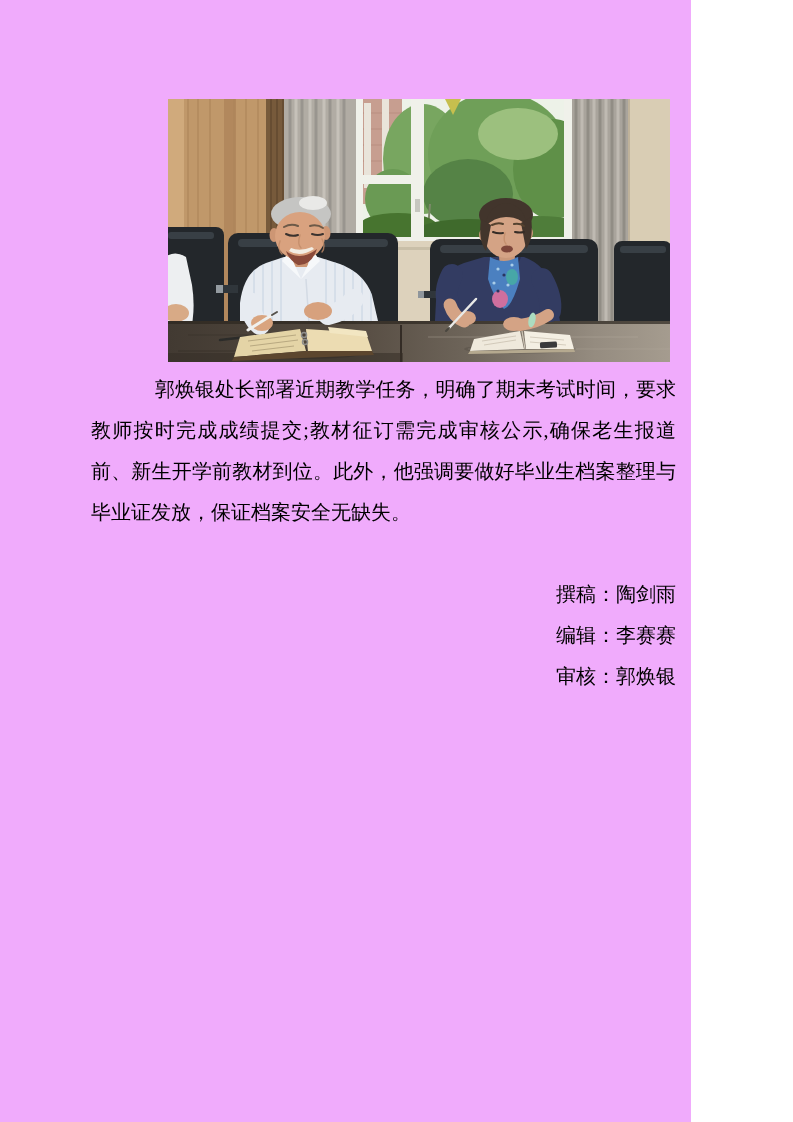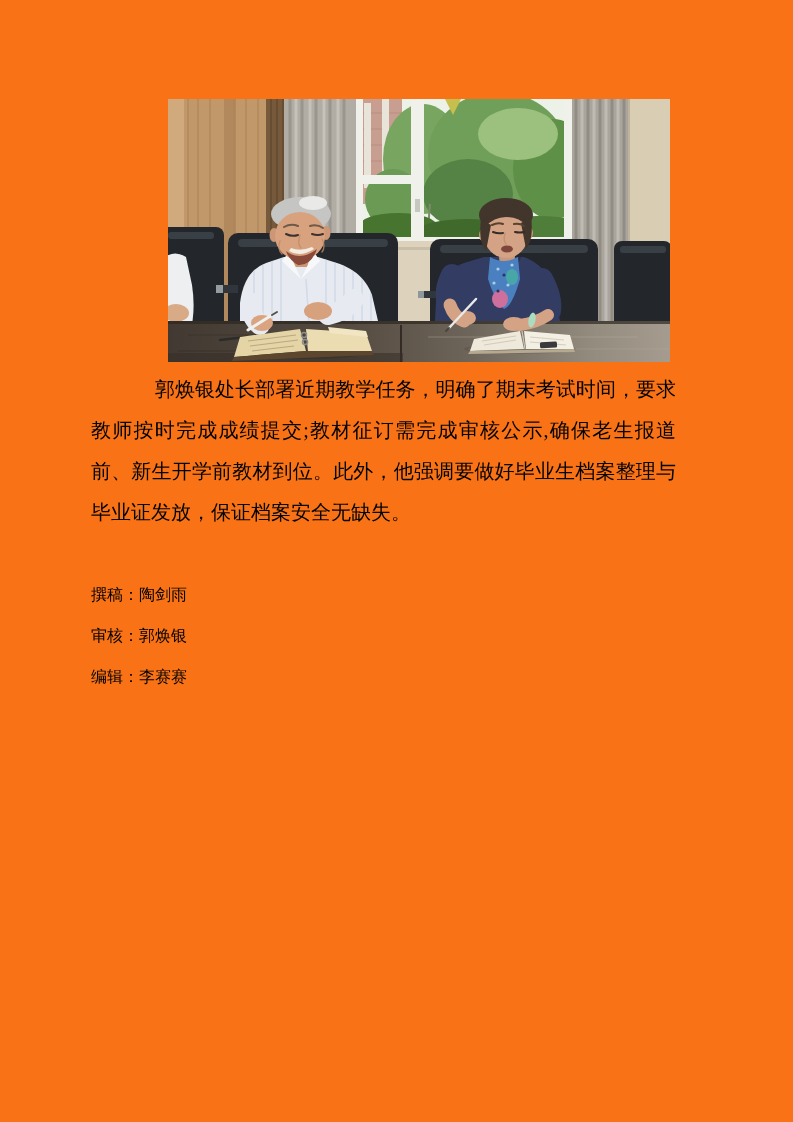--- a/index.html
+++ b/index.html
@@ -1,37 +1,38 @@
 <!DOCTYPE html>
 <html><head>
 <meta charset="utf-8">
 <style>
   html,body{margin:0;padding:0;background:#ffffff;}
   .page{
     position:relative;
-    width:793px;height:1122px;
-    background:#f97316;
+    width:691px;height:1122px;
+    background:#f0abfc;
     font-family:"Liberation Serif","DejaVu Serif",serif;
     color:#000000;
     overflow:hidden;
   }
   .photo-wrap{
     position:absolute;left:168px;top:99px;width:502px;height:263px;
   }
   .photo-wrap svg{display:block;width:502px;height:263px;}
   .text-block{
     position:absolute;left:91px;top:369px;width:585px;
     font-size:20px;line-height:41px;text-align:justify;
     text-justify:inter-ideograph;
   }
   .text-block p{margin:0;text-indent:64px;}
   .credits{
     margin-top:41px;
+    text-align:right;
     line-height:41px;
-    font-size:16px;
+    font-size:20px;
   }
   .credit-line{white-space:nowrap;}
   
   .grain{stroke:#a67e52;stroke-width:1.5;opacity:.55;}
   .grain-dark{stroke:#5e452c;stroke-width:1.5;opacity:.8;}
   .pleat-d{stroke:#94908a;stroke-width:3;opacity:.8;}
   .pleat-l{stroke:#c9c4bc;stroke-width:3;opacity:.9;}
   .pleat-d2{stroke:#8c8880;stroke-width:3;opacity:.8;}
   .pleat-l2{stroke:#c2bdb5;stroke-width:3;opacity:.9;}
   .brick{stroke:#b58a7c;stroke-width:1.2;opacity:.8;}
@@ -288,18 +289,18 @@
         <line x1="281" y1="229" x2="278" y2="232" stroke="#4a463f" stroke-width="2" stroke-linecap="round"></line>
       </g>
     </svg>
   </figure>
 
   <div class="text-block">
     <p>郭焕银处长部署近期教学任务，明确了期末考试时间，要求教师按时完成成绩提交;教材征订需完成审核公示,确保老生报道前、新生开学前教材到位。此外，他强调要做好毕业生档案整理与毕业证发放，保证档案安全无缺失。</p>
 
     <div class="credits">
       <div class="credit-line"><span>撰稿：</span><span>陶剑雨</span></div>
+      <div class="credit-line"><span>编辑：</span><span>李赛赛</span></div>
       <div class="credit-line"><span>审核：</span><span>郭焕银</span></div>
-      <div class="credit-line"><span>编辑：</span><span>李赛赛</span></div>
     </div>
   </div>
 
 </div>
 
 </body></html>

